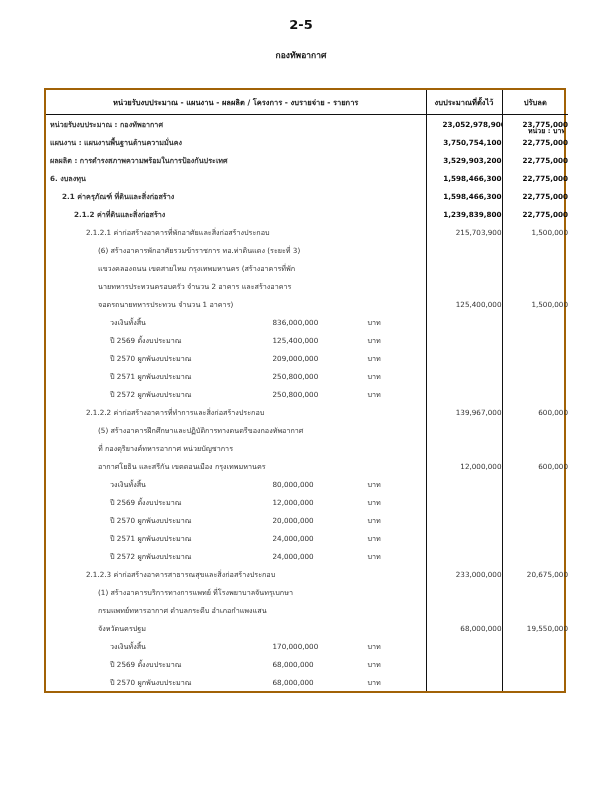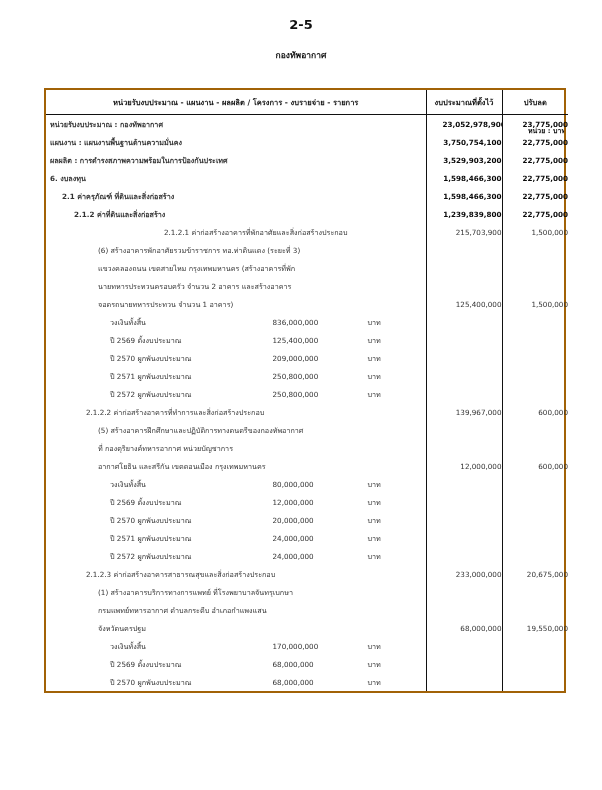--- a/index.html
+++ b/index.html
@@ -180,21 +180,21 @@
             <td class="desc" style="padding-left: 16px;"><span>2.1 ค่าครุภัณฑ์ ที่ดินและสิ่งก่อสร้าง</span></td>
             <td class="num sep-l">1,598,466,300</td>
             <td class="num sep-l">22,775,000</td>
           </tr>
           <tr class="lvl-head">
             <td class="desc" style="padding-left: 28px;"><span>2.1.2 ค่าที่ดินและสิ่งก่อสร้าง</span></td>
             <td class="num sep-l">1,239,839,800</td>
             <td class="num sep-l">22,775,000</td>
           </tr>
           <tr>
-            <td class="desc" style="padding-left: 40px; text-align: center;"><span>2.1.2.1 ค่าก่อสร้างอาคารที่พักอาศัยและสิ่งก่อสร้างประกอบ</span></td>
+            <td class="desc" style="padding-left: 40px;"><span>2.1.2.1 ค่าก่อสร้างอาคารที่พักอาศัยและสิ่งก่อสร้างประกอบ</span></td>
             <td class="num sep-l">215,703,900</td>
             <td class="num sep-l">1,500,000</td>
           </tr>
           <tr>
             <td class="desc" style="padding-left: 52px;"><span>(6) สร้างอาคารพักอาศัยรวมข้าราชการ ทอ.ท่าดินแดง (ระยะที่ 3)</span></td>
             <td class="num sep-l"></td>
             <td class="num sep-l"></td>
           </tr>
           <tr>
             <td class="desc" style="padding-left: 52px;"><span>แขวงคลองถนน เขตสายไหม กรุงเทพมหานคร (สร้างอาคารที่พัก</span></td>

